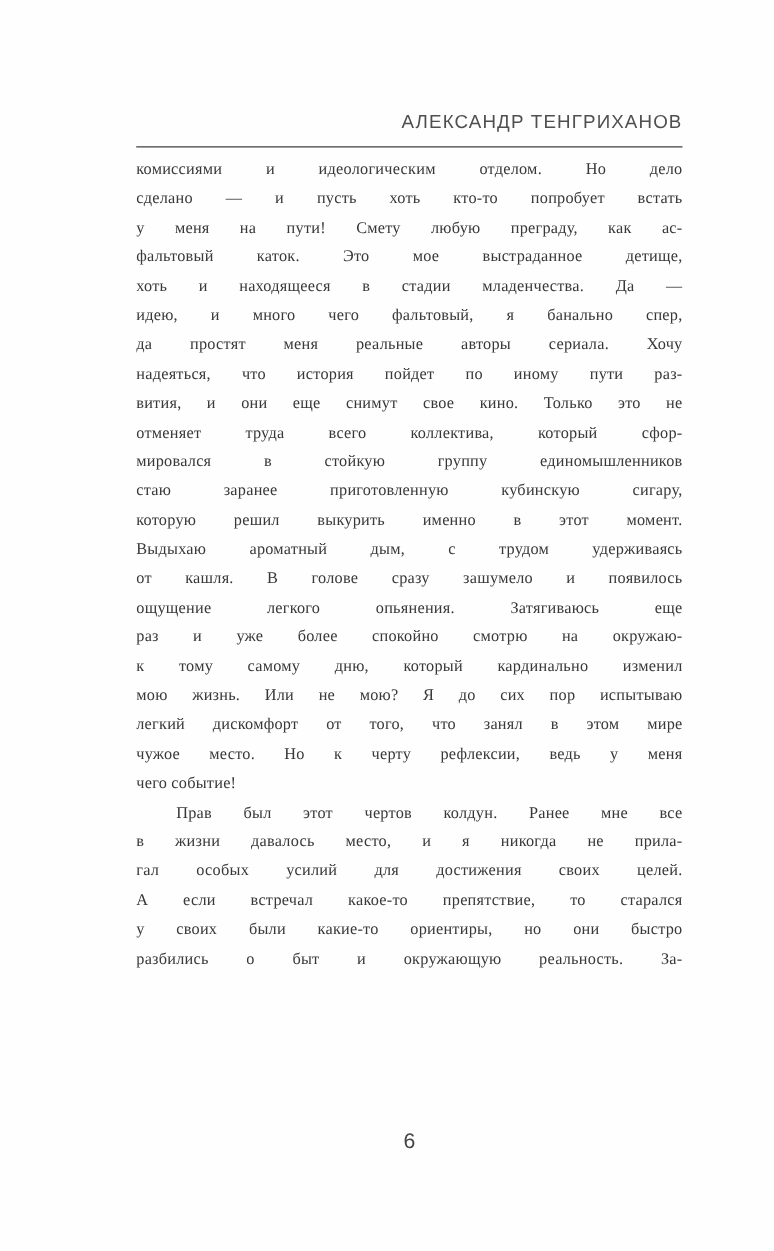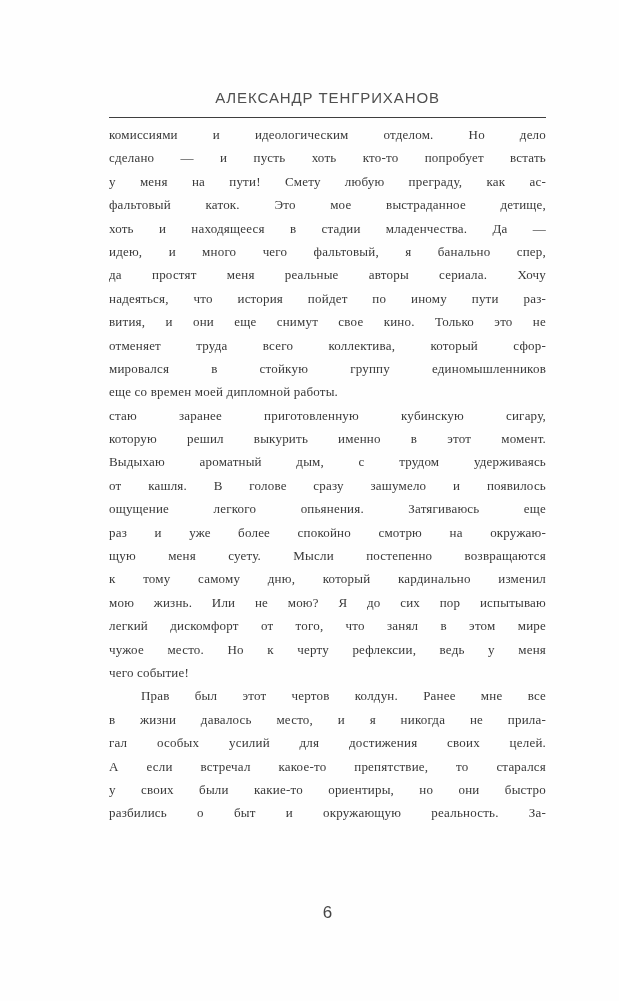--- a/index.html
+++ b/index.html
@@ -18,21 +18,21 @@
     left: 0; top: 0;
     width: 619px;
     height: 1001px;
     background: #fefefe;
   }
   .running-head {
     position: absolute;
     left: 109px;
     top: 89px;
     width: 437px;
-    text-align: center;
+    text-align: right;
     font-family: "Liberation Sans", sans-serif;
     font-size: 15px;
     letter-spacing: 0.9px;
     color: #4f4f4f;
   }
   .header-rule {
     position: absolute;
     left: 109px;
     top: 117px;
     width: 437px;
@@ -86,28 +86,26 @@
       <div class="line just">сделано — и пусть хоть кто-то попробует встать</div>
       <div class="line just">у меня на пути! Смету любую преграду, как ас-</div>
       <div class="line just">фальтовый каток. Это мое выстраданное детище,</div>
       <div class="line just">хоть и находящееся в стадии младенчества. Да —</div>
       <div class="line just">идею, и много чего фальтовый, я банально спер,</div>
       <div class="line just">да простят меня реальные авторы сериала. Хочу</div>
       <div class="line just">надеяться, что история пойдет по иному пути раз-</div>
       <div class="line just">вития, и они еще снимут свое кино. Только это не</div>
       <div class="line just">отменяет труда всего коллектива, который сфор-</div>
       <div class="line just">мировался в стойкую группу единомышленников</div>
-      <div class="line">еще со времен моей дипломной работы.</div>
       <div class="line just">стаю заранее приготовленную кубинскую сигару,</div>
       <div class="line just">которую решил выкурить именно в этот момент.</div>
       <div class="line just">Выдыхаю ароматный дым, с трудом удерживаясь</div>
       <div class="line just">от кашля. В голове сразу зашумело и появилось</div>
       <div class="line just">ощущение легкого опьянения. Затягиваюсь еще</div>
       <div class="line just">раз и уже более спокойно смотрю на окружаю-</div>
-      <div class="line just">щую меня суету. Мысли постепенно возвращаются</div>
       <div class="line just">к тому самому дню, который кардинально изменил</div>
       <div class="line just">мою жизнь. Или не мою? Я до сих пор испытываю</div>
       <div class="line just">легкий дискомфорт от того, что занял в этом мире</div>
       <div class="line just">чужое место. Но к черту рефлексии, ведь у меня</div>
       <div class="line">чего событие!</div>
       <div class="line indent just">Прав был этот чертов колдун. Ранее мне все</div>
       <div class="line just">в жизни давалось место, и я никогда не прила-</div>
       <div class="line just">гал особых усилий для достижения своих целей.</div>
       <div class="line just">А если встречал какое-то препятствие, то старался</div>
       <div class="line just">у своих были какие-то ориентиры, но они быстро</div>

